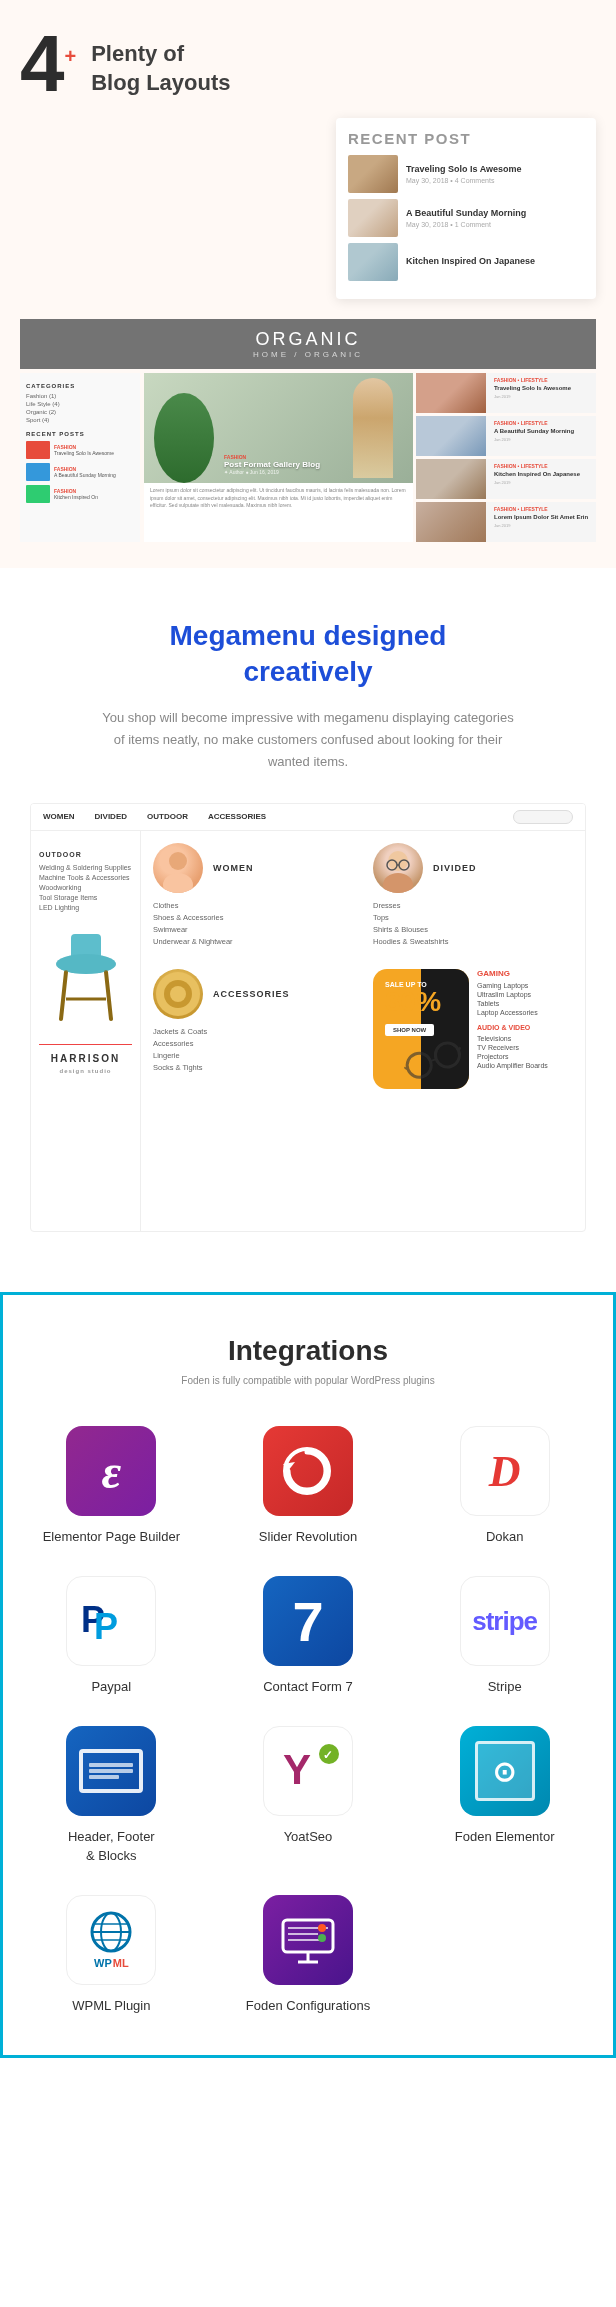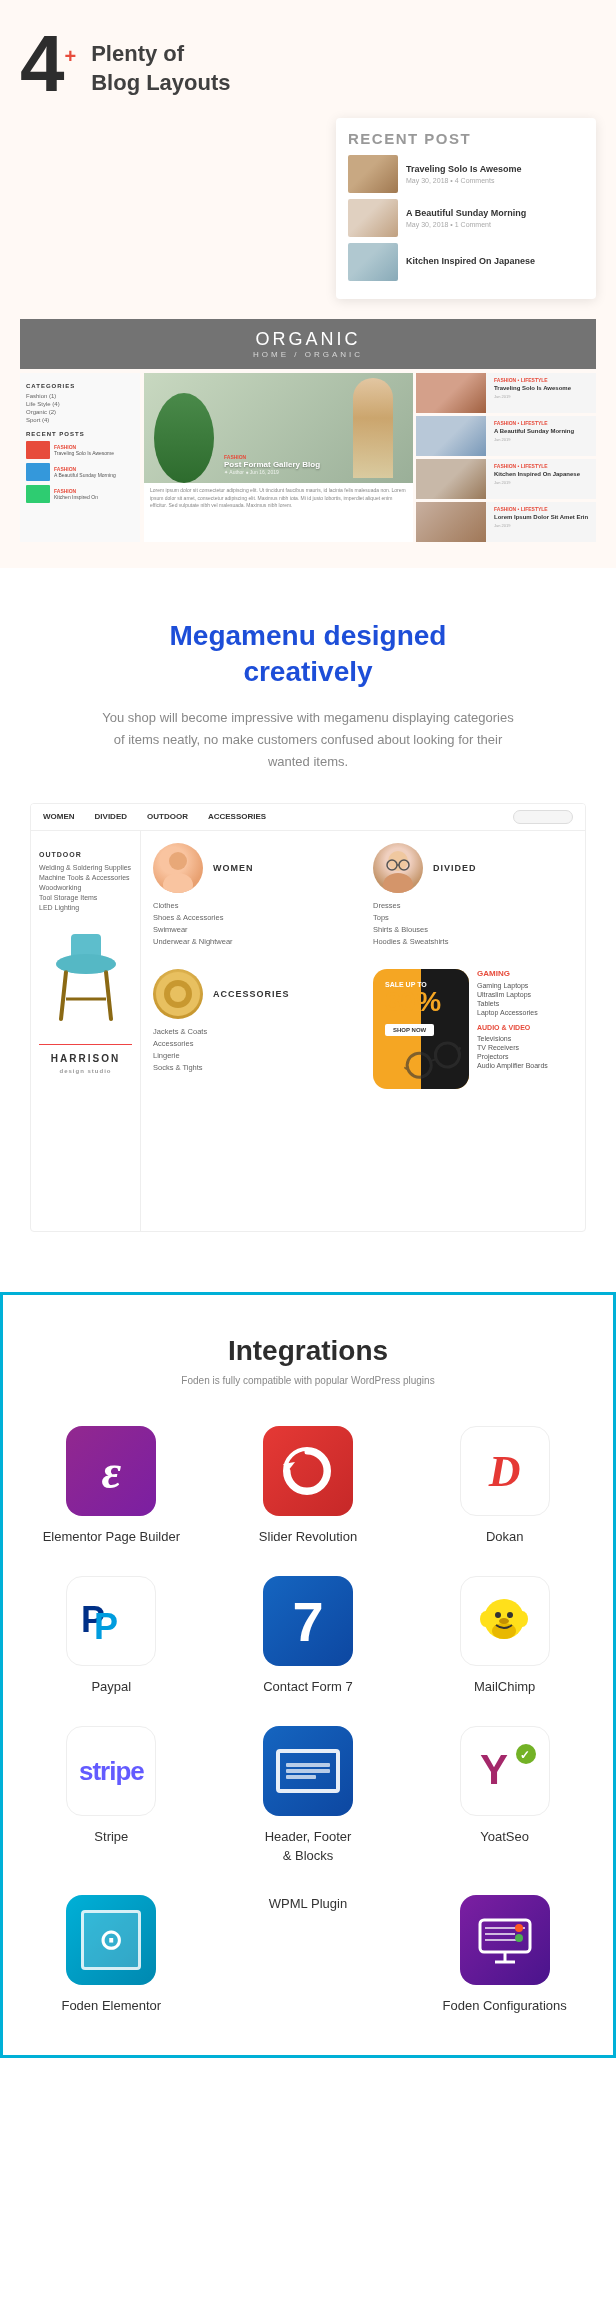--- a/index.html
+++ b/index.html
@@ -877,40 +877,20 @@
       <div class="integration-label">Paypal</div>
     </div>
 
     <div class="integration-item">
       <div class="integration-icon icon-cf7">
         <span class="cf7-number">7</span>
       </div>
       <div class="integration-label">Contact Form 7</div>
     </div>
 
-    <div class="integration-item">
-      <div class="integration-icon icon-mailchimp">
-        <svg width="65" height="65" viewBox="0 0 65 65">
-
-          <circle cx="32" cy="30" r="20" fill="#ffe01b"></circle>
-          <ellipse cx="32" cy="42" rx="12" ry="8" fill="#e8b800"></ellipse>
-
-          <circle cx="26" cy="26" r="3" fill="#333"></circle>
-          <circle cx="38" cy="26" r="3" fill="#333"></circle>
-
-          <ellipse cx="32" cy="32" rx="5" ry="3" fill="#c49000"></ellipse>
-
-          <ellipse cx="14" cy="30" rx="6" ry="8" fill="#ffe01b"></ellipse>
-          <ellipse cx="50" cy="30" rx="6" ry="8" fill="#ffe01b"></ellipse>
-
-          <path d="M24 36 Q32 42 40 36" fill="none" stroke="#333" stroke-width="2"></path>
-        </svg>
-      </div>
-      <div class="integration-label">MailChimp</div>
-    </div>
 
     <div class="integration-item">
       <div class="integration-icon icon-stripe">
         <span class="stripe-text">stripe</span>
       </div>
       <div class="integration-label">Stripe</div>
     </div>
 
     <div class="integration-item">
       <div class="integration-icon icon-hfb">
@@ -941,20 +921,35 @@
     </div>
 
     <div class="integration-item">
       <div class="integration-icon icon-foden-elementor">
         <div class="foden-el-symbol">⊙</div>
       </div>
       <div class="integration-label">Foden Elementor</div>
     </div>
 
     <div class="integration-item">
+      <div class="integration-icon icon-wpml">
+        <div style="display:flex;flex-direction:column;align-items:center;gap:2px;">
+          <svg width="45" height="45" viewBox="0 0 45 45">
+            <circle cx="22" cy="22" r="19" fill="none" stroke="#0073aa" stroke-width="3"></circle>
+            <ellipse cx="22" cy="22" rx="10" ry="19" fill="none" stroke="#0073aa" stroke-width="2"></ellipse>
+            <line x1="3" y1="22" x2="41" y2="22" stroke="#0073aa" stroke-width="2"></line>
+            <line x1="5" y1="14" x2="39" y2="14" stroke="#0073aa" stroke-width="1.5"></line>
+            <line x1="5" y1="30" x2="39" y2="30" stroke="#0073aa" stroke-width="1.5"></line>
+          </svg>
+          <div style="display:flex;align-items:center;gap:1px;font-size:11px;font-weight:900;font-family:Arial;">
+            <span style="color:#0073aa;">WP</span>
+              <span style="color:#e74c3c;">ML</span>
+          </div>
+        </div>
+      </div>
       <div class="integration-label">WPML Plugin</div>
     </div>
 
     <div class="integration-item">
       <div class="integration-icon icon-foden-config">
         <svg width="60" height="60" viewBox="0 0 60 60">
 
           <rect x="5" y="10" width="50" height="32" rx="4" fill="none" stroke="white" stroke-width="3"></rect>
 
           <line x1="10" y1="18" x2="50" y2="18" stroke="white" stroke-width="2" opacity="0.7"></line>

